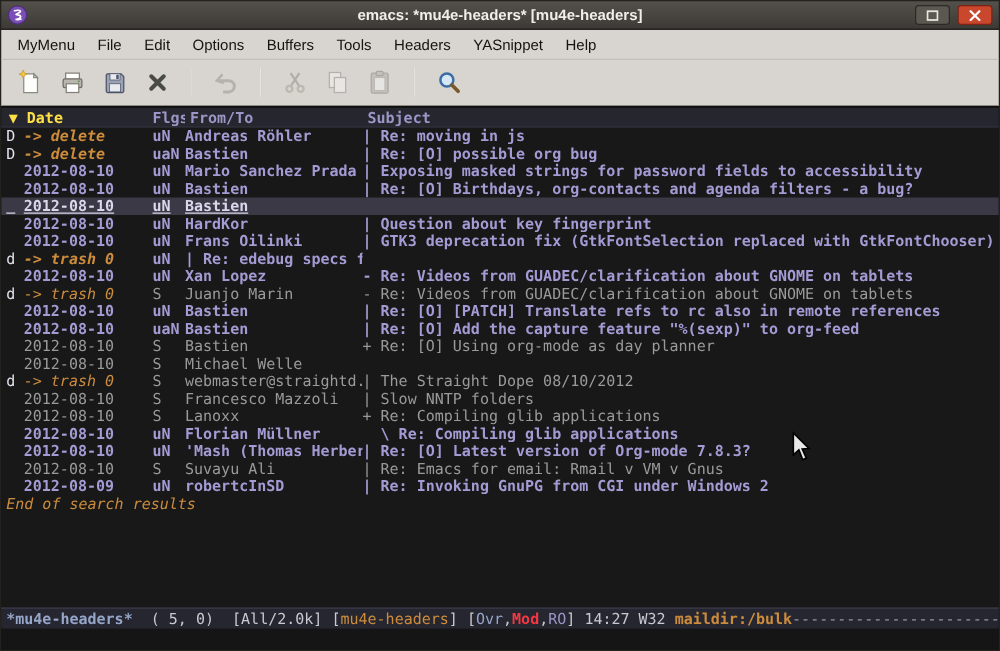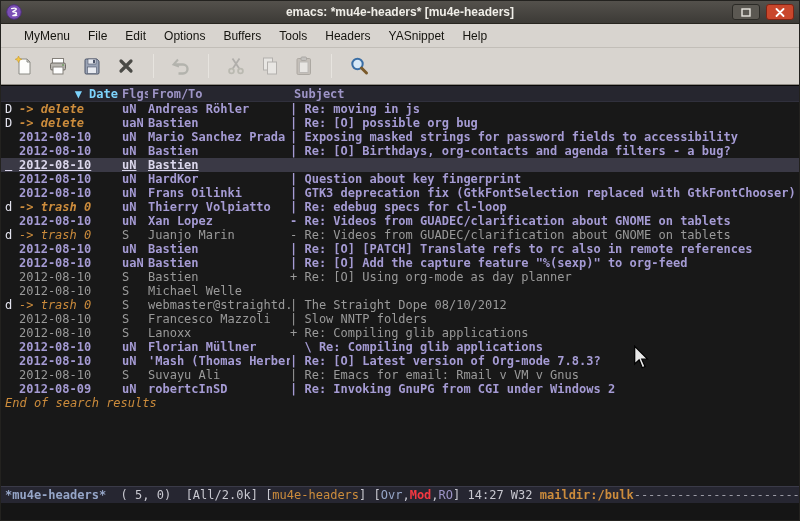--- a/index.html
+++ b/index.html
@@ -14,40 +14,40 @@
               font-family:"Liberation Sans", sans-serif; font-size:12px; font-weight:bold;
               border-bottom:1px solid #27251f; }
   .titlebar .title { position:absolute; left:0; right:0; text-align:center; pointer-events:none; }
   .tb-left { display:flex; align-items:center; z-index:1; }
   .win-btns { margin-left:auto; display:flex; gap:6px; z-index:1; }
   .win-btn { width:28px; height:16px; border-radius:3px; display:flex; align-items:center; justify-content:center; }
   .win-btn.max { background:#5b5852; border:1px solid #2b2a26; }
   .win-btn.close { background:#c9472c; border:1px solid #7e2314; }
 
   
-  .menubar { height:24px; flex:0 0 24px; background:#d8d4cf; display:flex; align-items:center; padding:0 14px;
+  .menubar { height:24px; flex:0 0 24px; background:#d8d4cf; display:flex; align-items:center; padding:0 4px;
              font-family:"Liberation Sans", sans-serif; font-size:12px; color:#15140f;
              border-bottom:1px solid #c2beb8; }
   .menu-item { padding:4px 9px; cursor:default; }
 
   
   .toolbar { height:37px; flex:0 0 37px; background:#d8d4cf; display:flex; align-items:center; padding:0 6px;
              border-bottom:1px solid #8f8b84; }
   .tool-btn { width:32px; height:30px; display:flex; align-items:center; justify-content:center; border-radius:3px; margin:0 1px; }
   .tool-btn.disabled { opacity:.42; filter:grayscale(85%); }
   .tool-sep { width:1px; height:24px; background:#b3afa8; border-right:1px solid #e7e4df; margin:0 10px; }
 
   
   .content { flex:1 1 auto; background:#181818; display:flex; flex-direction:column; overflow:hidden;
              border-top:1px solid #060606; }
   .header-line { height:16px; flex:0 0 16px; background:#26262f; color:#9e95c7; font-weight:bold;
                  font-size:12px; line-height:16px; display:grid; grid-template-columns:117px 30px 142px 1fr;
                  white-space:pre; border-bottom:1px solid #30303c; }
   .header-line .hc { overflow:hidden; padding-left:4px; }
-  .header-line .hc.date-h { padding-left:6px; color:#7dd3fc;text-align:right; }
+  .header-line .hc.date-h { padding-left:6px; color:#fde047; }
 
   .rows { display:flex; flex-direction:column; }
   .row { height:14px; flex:0 0 14px; display:grid; grid-template-columns:14px 103px 30px 142px 1fr;
          font-size:12px; line-height:14px; white-space:pre; }
   .row .c { overflow:hidden; }
   .row .mark  { padding-left:4px; color:#e4e4ef; font-weight:normal; }
   .row .date  { padding-left:4px; }
   .row .flags { padding-left:4px; }
   .row.unread { color:#a59bd4; font-weight:bold; }
   .row.read   { color:#9a9a9a; font-weight:normal; }
@@ -238,21 +238,20 @@
     <span class="c mark"> </span>
     <span class="c date">2012-08-10</span>
     <span class="c flags">uN</span>
     <span class="c from">Frans Oilinki</span>
     <span class="c subject">| GTK3 deprecation fix (GtkFontSelection replaced with GtkFontChooser)</span>
   </div>
         <div class="row unread">
     <span class="c mark">d</span>
     <span class="c date target">-&gt; trash 0</span>
     <span class="c flags">uN</span>
-    <span class="c from">Thierry Volpiatto</span>
     <span class="c subject">| Re: edebug specs for cl-loop</span>
   </div>
         <div class="row unread">
     <span class="c mark"> </span>
     <span class="c date">2012-08-10</span>
     <span class="c flags">uN</span>
     <span class="c from">Xan Lopez</span>
     <span class="c subject">- Re: Videos from GUADEC/clarification about GNOME on tablets</span>
   </div>
         <div class="row read">

